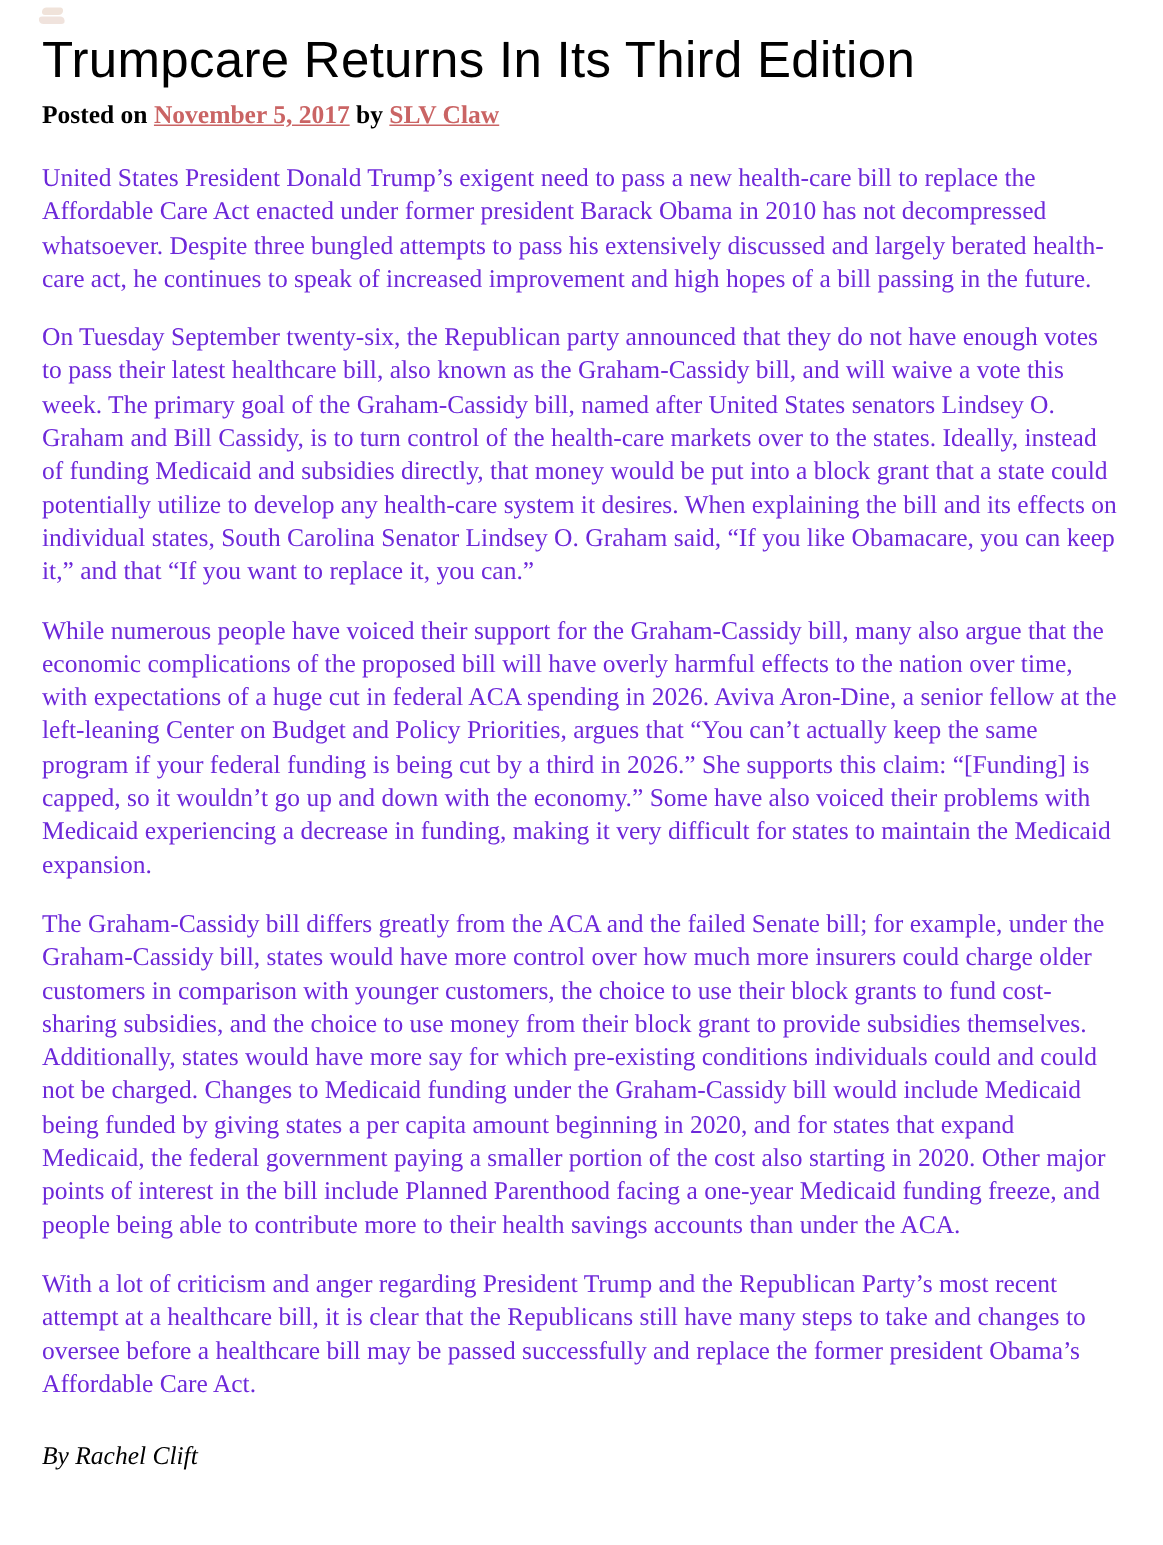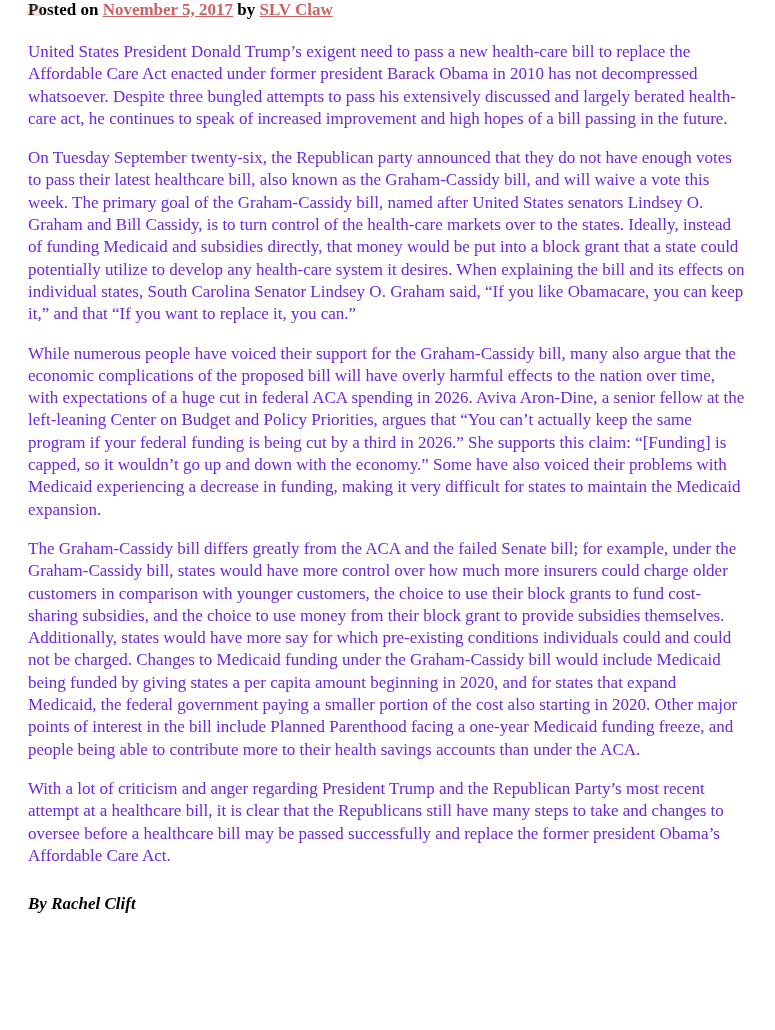--- a/index.html
+++ b/index.html
@@ -66,36 +66,37 @@
     cursor: pointer;
   }
   .article-body p {
     font-size: 17px;
     line-height: 22.3px;
     margin: 0 0 17px 0;
     color: #6d28d9;
   }
   .byline {
     font-size: 17px;
-    font-weight: bold;
+    font-weight: normal;
     font-style: italic;
     margin: 27px 0 0 0;
     color: #000000;
   }
 </style>
 </head>
 <body>
 
 <span class="logo-smudge">
   <span class="blob-a"></span>
   <span class="blob-b"></span>
 </span>
 
 <div class="content">
 
+  <h1 class="page-title">Trumpcare Returns In Its Third Edition</h1>
 
   <div class="post-meta">
     <span>Posted on</span>
     <a href="#">November 5, 2017</a>
     <span>by</span>
     <a href="#">SLV Claw</a>
   </div>
 
   <div class="article-body">
     <p>United States President Donald Trump’s exigent need to pass a new health-care bill to replace the Affordable Care Act enacted under former president Barack Obama in 2010 has not decompressed whatsoever. Despite three bungled attempts to pass his extensively discussed and largely berated health-care act, he continues to speak of increased improvement and high hopes of a bill passing in the future.</p>

